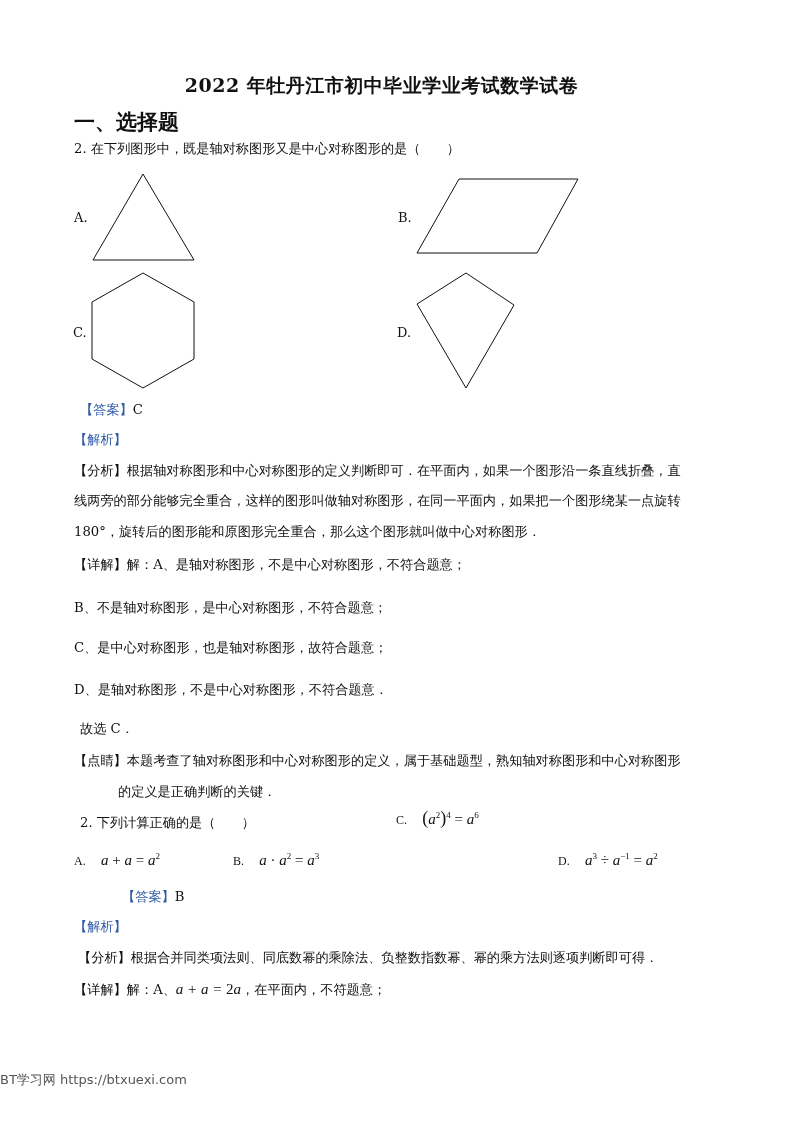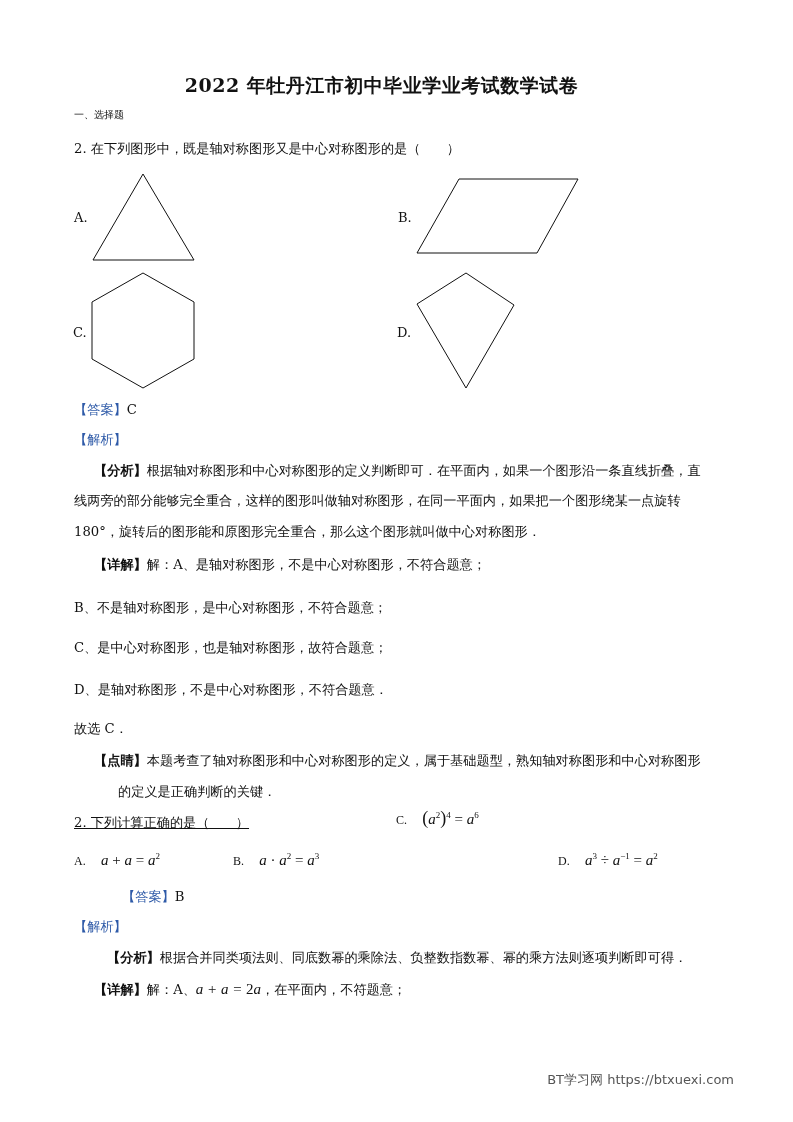--- a/index.html
+++ b/index.html
@@ -1,29 +1,29 @@
 <!DOCTYPE html>
 <html><head>
 <meta charset="utf-8">
 <style>
   html, body { margin: 0; padding: 0; background: #ffffff; }
   body { width: 793px; height: 1122px; position: relative; overflow: hidden;
          font-family: "DejaVu Serif", "Liberation Serif", serif; color: #111; }
   .abs { position: absolute; white-space: nowrap; }
   .title { left: 0; width: 763px; top: 73px; text-align: center; font-size: 19px; font-weight: bold; letter-spacing: 0.5px; }
-  .section { left: 74px; top: 108px; font-size: 10px; font-weight: normal; }
+  .section { left: 74px; top: 108px; font-size: 21px; font-weight: bold; }
   .txt { font-size: 13.2px; line-height: 16px; }
   .blue { color: #2e5aa8; }
-  .bold { font-weight: bold; margin-left: 20px; }
+  .bold { font-weight: normal; }
   .optlabel { font-size: 13px; }
   .math { font-family: "Liberation Serif", serif; font-style: italic; font-size: 15px; margin-top: 28px; }
   .math sup { font-size: 9px; font-style: normal; }
   .math .n { font-style: normal; }
   .smalllabel { font-size: 12px; font-family: "Liberation Serif", serif; }
-  .footer { left: 0; width: 734px; top: 1071px; text-align: right; font-family: "DejaVu Sans", sans-serif; font-size: 13px; color: #555; }
+  .footer { left: 0; width: 734px; top: 1071px; text-align: left; font-family: "DejaVu Sans", sans-serif; font-size: 13px; color: #555; }
   svg.shapes { position: absolute; left: 0; top: 0; }
 </style>
 </head>
 <body>
 
 <div class="abs title">2022 年牡丹江市初中毕业学业考试数学试卷</div>
 <div class="abs section">一、选择题</div>
 
 <div class="abs txt" style="left:74px; top:141px;">2. 在下列图形中，既是轴对称图形又是中心对称图形的是（　　）</div>
 
@@ -32,46 +32,46 @@
 <div class="abs optlabel" style="left:73px; top:325px;">C.</div>
 <div class="abs optlabel" style="left:397px; top:325px;">D.</div>
 
 <svg class="shapes" width="793" height="400">
   <polygon points="143,174 93,260 194,260" fill="none" stroke="#111" stroke-width="1"></polygon>
   <polygon points="459,179 578,179 537,253 417,253" fill="none" stroke="#111" stroke-width="1"></polygon>
   <polygon points="143,273 194,302 194,359 143,388 92,359 92,302" fill="none" stroke="#111" stroke-width="1"></polygon>
   <polygon points="466,273 514,305 466,388 417,304" fill="none" stroke="#111" stroke-width="1"></polygon>
 </svg>
 
-<div class="abs txt" style="left:74px; top:402px;">
+<div class="abs txt" style="left:80px; top:402px;">
   <span class="blue">【答案】</span><span>C</span>
 </div>
 <div class="abs txt blue" style="left:74px; top:432px;">【解析】</div>
 
 <div class="abs txt" style="left:74px; top:463px;">
   <span class="bold">【分析】</span><span>根据轴对称图形和中心对称图形的定义判断即可．在平面内，如果一个图形沿一条直线折叠，直</span>
 </div>
 <div class="abs txt" style="left:74px; top:493px;">线两旁的部分能够完全重合，这样的图形叫做轴对称图形，在同一平面内，如果把一个图形绕某一点旋转</div>
 <div class="abs txt" style="left:74px; top:524px;">180°，旋转后的图形能和原图形完全重合，那么这个图形就叫做中心对称图形．</div>
 
 <div class="abs txt" style="left:74px; top:557px;">
   <span class="bold">【详解】</span><span>解：A、是轴对称图形，不是中心对称图形，不符合题意；</span>
 </div>
 <div class="abs txt" style="left:74px; top:600px;">B、不是轴对称图形，是中心对称图形，不符合题意；</div>
 <div class="abs txt" style="left:74px; top:640px;">C、是中心对称图形，也是轴对称图形，故符合题意；</div>
 <div class="abs txt" style="left:74px; top:682px;">D、是轴对称图形，不是中心对称图形，不符合题意．</div>
 
-<div class="abs txt" style="left:74px; top:721px;">故选 C．</div>
+<div class="abs txt" style="left:80px; top:721px;">故选 C．</div>
 
 <div class="abs txt" style="left:74px; top:753px;">
   <span class="bold">【点睛】</span><span>本题考查了轴对称图形和中心对称图形的定义，属于基础题型，熟知轴对称图形和中心对称图形</span>
 </div>
 <div class="abs txt" style="left:74px; top:784px;margin-left:44px;">的定义是正确判断的关键．</div>
 
-<div class="abs txt" style="left:74px; top:815px;text-decoration:underline;">2. 下列计算正确的是（　　）</div>
+<div class="abs txt" style="left:80px; top:815px;">2. 下列计算正确的是（　　）</div>
 
 <div class="abs" style="left:74px; top:850px;">
   <span class="smalllabel">A.</span>&nbsp;&nbsp;
   <span class="math"><span>a</span><span class="n"> + </span><span>a</span><span class="n"> = </span><span>a</span><sup>2</sup></span>
 </div>
 <div class="abs" style="left:233px; top:850px;">
   <span class="smalllabel">B.</span>&nbsp;&nbsp;
   <span class="math"><span>a</span><span class="n"> · </span><span>a</span><sup>2</sup><span class="n"> = </span><span>a</span><sup>3</sup></span>
 </div>
 <div class="abs" style="left:396px; top:808px;">
@@ -81,21 +81,21 @@
 <div class="abs" style="left:558px; top:850px;">
   <span class="smalllabel">D.</span>&nbsp;&nbsp;
   <span class="math"><span>a</span><sup>3</sup><span class="n"> ÷ </span><span>a</span><sup>−1</sup><span class="n"> = </span><span>a</span><sup>2</sup></span>
 </div>
 
 <div class="abs txt" style="left:74px; top:889px;margin-left:48px;">
   <span class="blue">【答案】</span><span>B</span>
 </div>
 <div class="abs txt blue" style="left:74px; top:919px;">【解析】</div>
 
-<div class="abs txt" style="left:87px; top:950px;">
+<div class="abs txt" style="left:78px; top:950px;">
   <span class="bold">【分析】</span><span>根据合并同类项法则、同底数幂的乘除法、负整数指数幂、幂的乘方法则逐项判断即可得．</span>
 </div>
 
 <div class="abs txt" style="left:74px; top:981px;">
   <span class="bold">【详解】</span><span>解：A、</span><span class="math"><span>a + a = </span><span class="n">2</span><span>a</span></span><span>，在平面内，不符题意；</span>
 </div>
 
 <div class="abs footer">BT学习网 https://btxuexi.com</div>
 
 </body></html>

